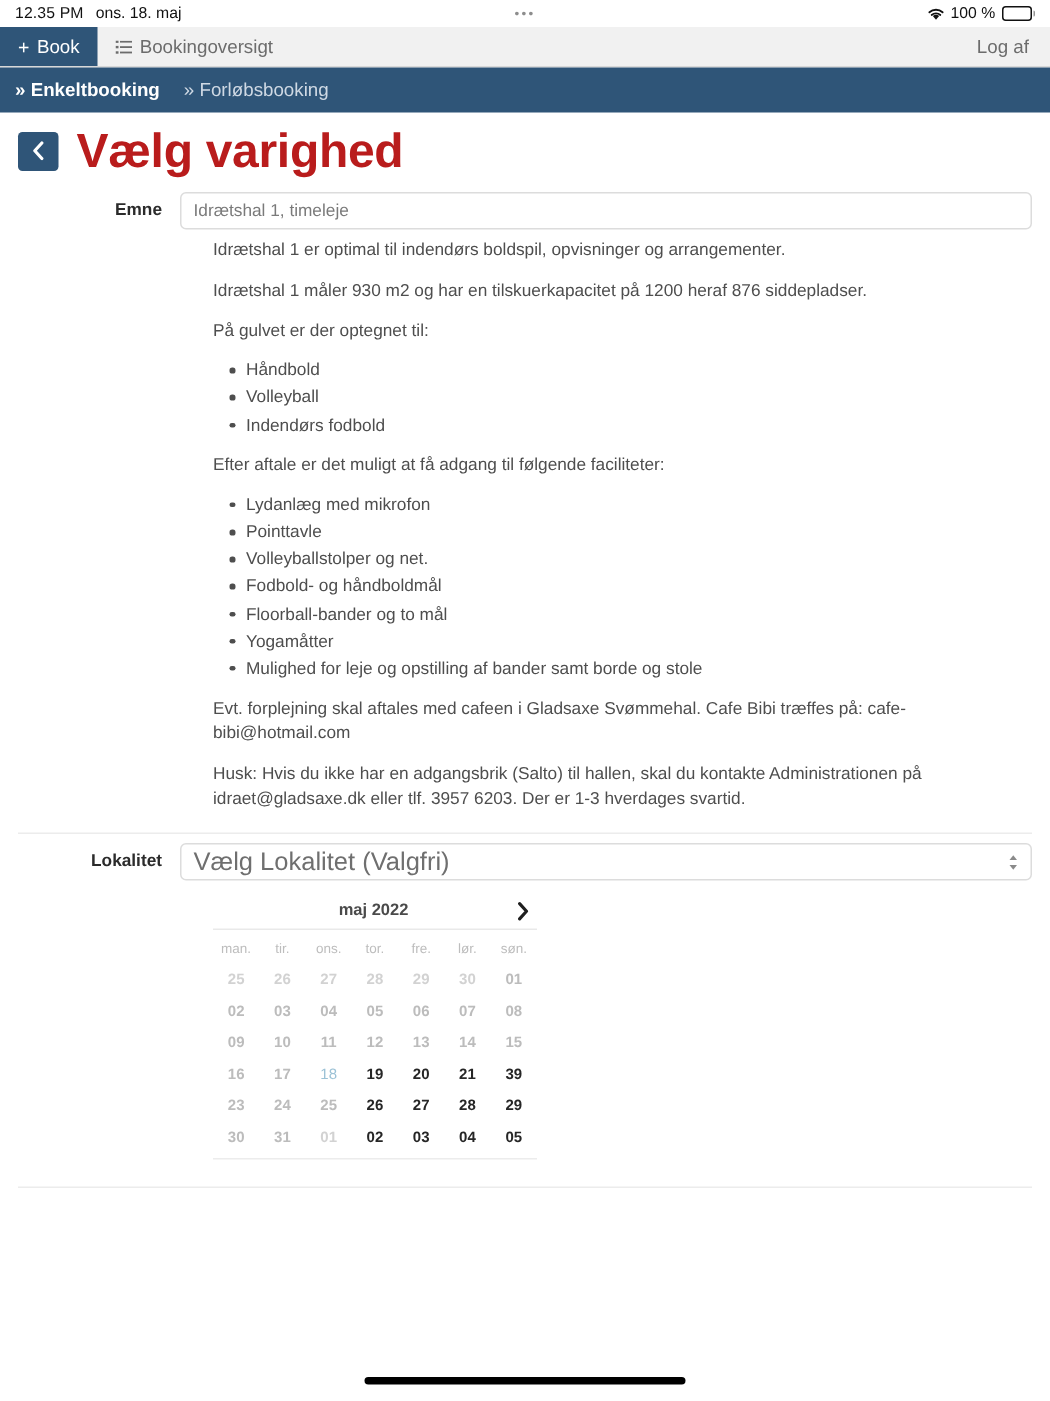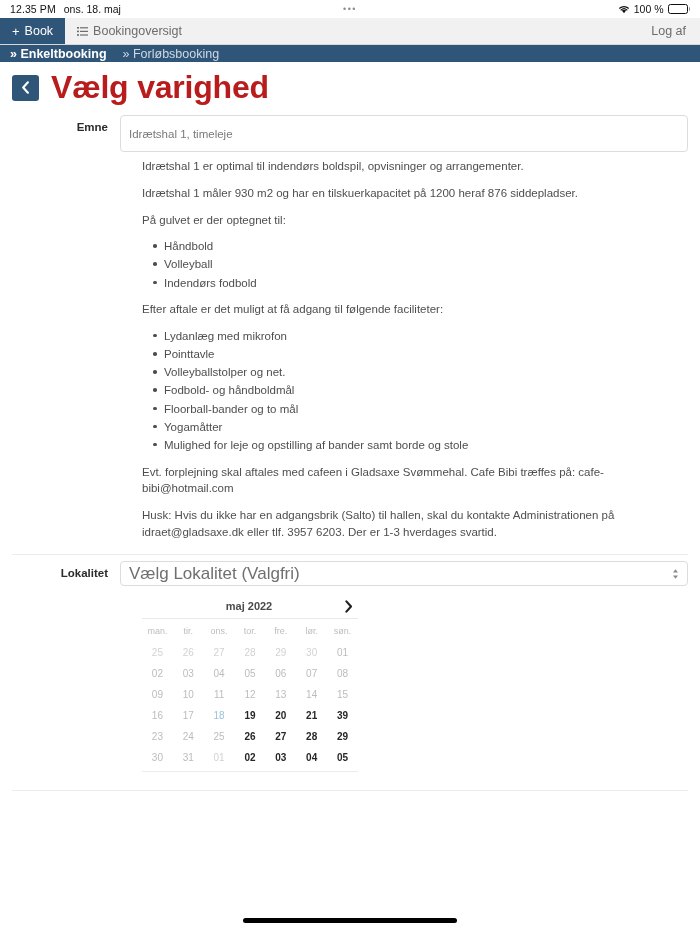--- a/index.html
+++ b/index.html
@@ -85,21 +85,21 @@
   .nav-spacer { flex: 1; }
   .nav-logout {
     display: flex; align-items: center;
     padding: 0 14px;
     color: #6c6c6c;
     cursor: pointer;
   }
 
   
   .crumbbar {
-    height: 17px;
+    height: 30px;
     background: #2f5578;
     display: flex; align-items: center;
     padding: 0 10px;
     gap: 16px;
     font-size: 12.5px;
   }
   .crumb { color: #cfd9e4; white-space: nowrap; cursor: pointer; }
   .crumb.current { color: #ffffff; font-weight: bold; }
 
   
@@ -137,21 +137,21 @@
     text-align: right;
     padding-right: 12px;
     padding-top: 6px;
     font-size: 11.5px;
     font-weight: bold;
     color: #2b2b2b;
   }
   .form-field { flex: 1; min-width: 0; }
   .readonly-input {
     width: 100%;
-    height: 37px;
+    height: 25px;
     border: 1px solid #dcdcdc;
     border-radius: 4px;
     background: #ffffff;
     display: flex; align-items: center;
     padding: 0 8px;
     font-size: 11.5px;
     color: #7a7a7a;
   }
   .select-box {
     width: 100%;
@@ -246,20 +246,21 @@
     font-weight: normal;
     color: #bdbdbd;
     padding: 7px 0 6px 0;
     text-align: center;
   }
   table.cal-grid td {
     font-size: 10px;
     text-align: center;
     padding: 5px 0;
     color: #cfcfcf;
+    font-weight: bold;
   }
   table.cal-grid td.muted { color: #d2d2d2; }
   table.cal-grid td.dim { color: #bcbcbc; }
   table.cal-grid td.sel {
     color: #262626;
     font-weight: bold;
     cursor: pointer;
   }
   table.cal-grid td.today {
     color: #9cc2d6;

